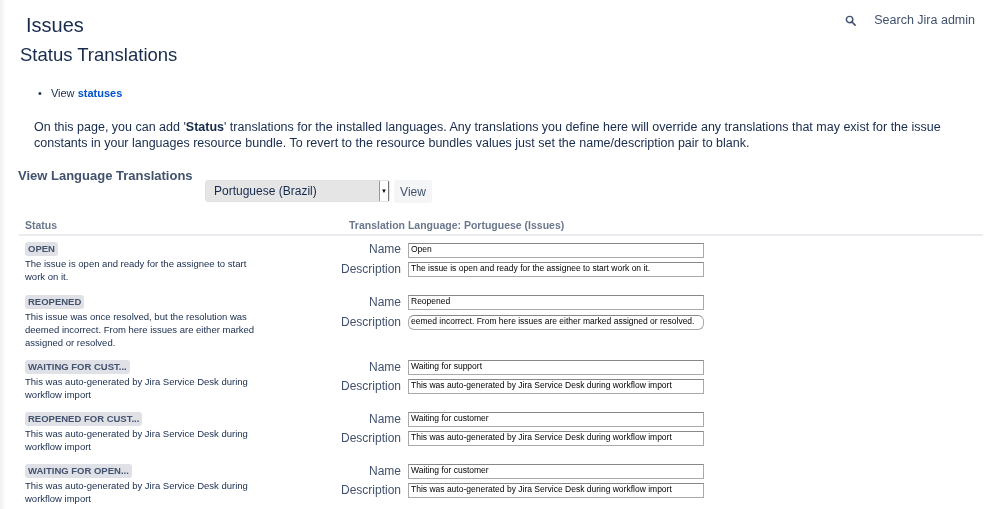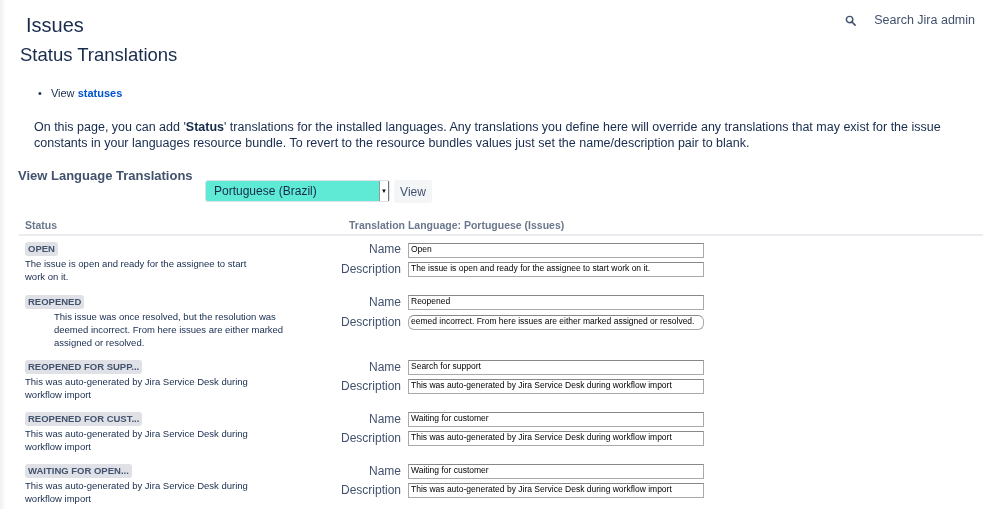--- a/index.html
+++ b/index.html
@@ -27,21 +27,21 @@
   .intro {
     position: absolute; left: 18px; top: 104px; width: 950px; margin: 16px;
     font-size: 12.5px; line-height: 15.5px; color: #172b4d;
   }
   .intro b { font-weight: bold; }
   .vlt-label {
     position: absolute; left: 18px; top: 168px; font-size: 13px; font-weight: bold; color: #42526e;
   }
   .lang-select {
     position: absolute; left: 205px; top: 180px; width: 185px; height: 22px;
-    background: #5eead4; border: 1px solid #dfe1e6; border-radius: 3px;
+    background: #e5e5e5; border: 1px solid #dfe1e6; border-radius: 3px;
     font-size: 12px; color: #172b4d; padding: 3px 8px; cursor: pointer;
   }
   .lang-select .arrow {
     position: absolute; right: 0; top: 0; width: 10px; height: 20px;
     background: #fff; border-left: 1px solid #999; border-right: 1px solid #777;
     display: flex; align-items: center; justify-content: center; font-size: 6px; color: #000;
   }
   .view-btn {
     position: absolute; left: 394px; top: 180px; width: 38px; height: 23px;
     background: #f4f5f7; border: none; border-radius: 3px;
@@ -116,32 +116,32 @@
   <span class="lozenge">OPEN</span>
   <div class="status-desc">The issue is open and ready for the assignee to start work on it.</div>
   <span class="field-label" style="top:0px;">Name</span>
   <div class="field-input" style="top:1px;">Open</div>
   <span class="field-label" style="top:20px;">Description</span>
   <div class="field-input" style="top:20px;">The issue is open and ready for the assignee to start work on it.</div>
 </div>
 
 <div class="row" style="top:295px;">
   <span class="lozenge">REOPENED</span>
-  <div class="status-desc" style="width:245px;margin-left:29px;">This issue was once resolved, but the resolution was deemed incorrect. From here issues are either marked assigned or resolved.</div>
+  <div class="status-desc" style="width:245px;">This issue was once resolved, but the resolution was deemed incorrect. From here issues are either marked assigned or resolved.</div>
   <span class="field-label" style="top:0px;">Name</span>
   <div class="field-input" style="top:0px;">Reopened</div>
   <span class="field-label" style="top:20px;">Description</span>
   <div class="field-input" style="top:20px;border-radius:6px;">eemed incorrect. From here issues are either marked assigned or resolved.</div>
 </div>
 
 <div class="row" style="top:360px;">
-  <span class="lozenge">REOPENED FOR SUPP...</span>
+  <span class="lozenge">WAITING FOR CUST...</span>
   <div class="status-desc">This was auto-generated by Jira Service Desk during workflow import</div>
   <span class="field-label" style="top:0px;">Name</span>
-  <div class="field-input" style="top:0px;">Search for support</div>
+  <div class="field-input" style="top:0px;">Waiting for support</div>
   <span class="field-label" style="top:19px;">Description</span>
   <div class="field-input" style="top:19px;">This was auto-generated by Jira Service Desk during workflow import</div>
 </div>
 
 <div class="row" style="top:412px;">
   <span class="lozenge">REOPENED FOR CUST...</span>
   <div class="status-desc">This was auto-generated by Jira Service Desk during workflow import</div>
   <span class="field-label" style="top:0px;">Name</span>
   <div class="field-input" style="top:0px;">Waiting for customer</div>
   <span class="field-label" style="top:19px;">Description</span>

